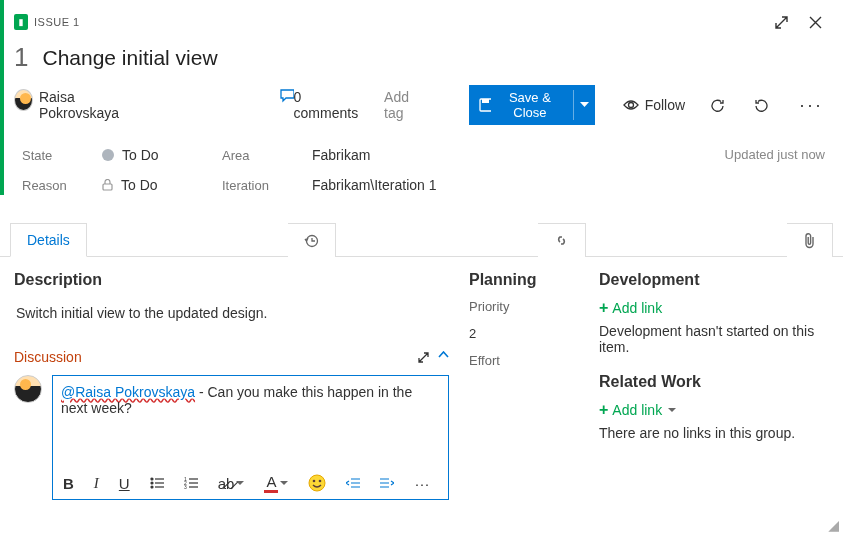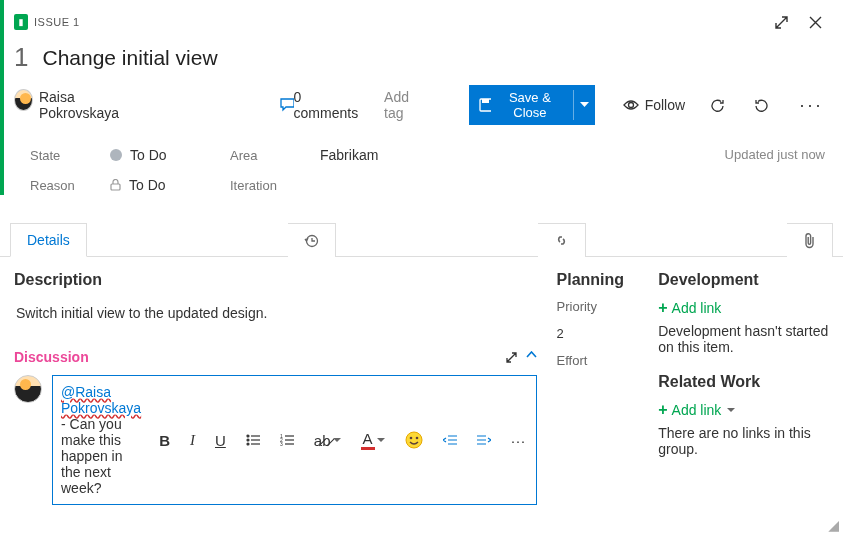--- a/index.html
+++ b/index.html
@@ -12,48 +12,48 @@
 .icon-btn{width:28px;height:28px;display:flex;align-items:center;justify-content:center;cursor:pointer;color:#333}
 svg{display:block}
 .title-row{display:flex;align-items:center;gap:14px;padding:2px 14px 8px 14px}
 .id-num{font-size:26px;color:#666;font-weight:300}
 .title{font-size:21px;color:#222;font-weight:400}
 .meta-row{display:flex;align-items:center;padding:4px 14px 12px 14px;gap:20px}
 .assign{display:flex;align-items:flex-start;gap:6px}
 .avatar{width:22px;height:22px;border-radius:50%;background:linear-gradient(#ffe0b2 40%,#222 40%);border:1px solid #ccc;position:relative;overflow:hidden}
 .avatar::after{content:"";position:absolute;top:3px;left:5px;width:11px;height:11px;border-radius:50%;background:#ffb74d}
 .assign-name{font-size:14px}
-.comments{display:flex;align-items:center;gap:0;color:#333;margin-left:120px}
+.comments{display:flex;gap:0;color:#333;margin-left:120px}
 .add-tag{color:#888;cursor:pointer;padding:4px 4px}
 .save-btn{background:#0078d4;color:#fff;border:none;height:40px;display:flex;align-items:center;padding:0 0 0 10px;cursor:pointer;font-size:13px}
 .save-btn .caret{border-left:1px solid rgba(255,255,255,.4);width:26px;height:30px;display:flex;align-items:center;justify-content:center;margin-left:10px}
 .follow{display:flex;align-items:center;gap:6px;cursor:pointer;margin-left:8px}
 .kebab{font-size:18px;letter-spacing:2px;cursor:pointer;padding:0 6px}
-.fields-row{display:flex;padding:10px 14px 0 30px;gap:0}
+.fields-row{display:flex;padding:10px 14px 0 22px;gap:0}
 .field-col{display:grid;grid-template-columns:70px auto;row-gap:14px;column-gap:10px;align-items:center}
 .field-label{color:#777;font-size:13px}
 .field-val{display:flex;align-items:center;gap:8px;font-size:14px}
 .dot{width:12px;height:12px;border-radius:50%;background:#aeb5bd}
 .lock{color:#999}
 .updated{margin-left:auto;color:#888;font-size:13px;align-self:flex-start;padding-right:4px}
 .tabs{display:flex;justify-content:space-between;margin-top:30px;border-bottom:1px solid #ddd;padding:0 10px}
 .tab{padding:8px 16px;border:1px solid #ddd;border-bottom:none;background:#fff;color:#666;cursor:pointer;display:flex;align-items:center;justify-content:center;height:34px;margin-bottom:-1px}
 .tab.active{color:#0078d4;border-bottom:1px solid #fff}
 .tab+.tab{border-left:none}
 .content{display:flex;padding:14px 14px 0 14px;gap:20px}
 .left{flex:1}
 .mid{width:110px}
 .right{width:230px}
 h3{font-size:16px;font-weight:600;margin-bottom:10px}
 .desc-text{padding:6px 2px;font-size:14px}
 .disc-header{display:flex;align-items:center;justify-content:space-between;margin-top:22px}
-.disc-title{color:#ec4899;font-weight:700}
+.disc-title{color:#c2410c;font-weight:400}
 .disc-icons{display:flex;gap:8px;color:#0078d4}
 .comment-wrap{display:flex;gap:10px;margin-top:10px}
-.comment-box{border:1px solid #0078d4;flex:1;min-height:125px;display:flex;flex-direction:row}
+.comment-box{border:1px solid #0078d4;flex:1;min-height:125px;display:flex;flex-direction:column}
 .comment-text{padding:8px;flex:1;font-size:14px}
 .mention{color:#0078d4;text-decoration:underline;text-decoration-style:wavy;text-decoration-color:#d32f2f}
 .toolbar{display:flex;align-items:center;gap:20px;padding:6px 10px;border-top:none}
 .tbtn{cursor:pointer;font-size:15px;display:flex;align-items:center;gap:2px}
 .planning{color:#666;font-size:13px}
 .planning div{margin-bottom:12px}
 .section{margin-bottom:18px}
 .add-link{color:#00a651;display:flex;align-items:center;gap:4px;cursor:pointer;margin-bottom:6px}
 .plus{color:#00a651;font-weight:bold;font-size:16px}
 .small{font-size:14px;color:#333}
@@ -147,20 +147,23 @@
         </span>
         <span>To Do</span>
       </div>
   </div>
   <div class="field-col" style="width:300px;grid-template-columns:80px auto">
     <span class="field-label">Area</span>
     <div class="field-val">
         <span>Fabrikam</span>
       </div>
     <span class="field-label">Iteration</span>
+    <div class="field-val">
+        <span>Fabrikam\Iteration 1</span>
+      </div>
   </div>
   <span class="updated">Updated just now</span>
 </div>
 
 <div class="tabs">
   <div class="tab active">Details</div>
   <div class="tab">
       <svg width="15" height="15" stroke="#666" fill="none" stroke-width="1.3">
         <circle cx="8" cy="8" r="5.5"></circle>
         <path d="M8 5 V8 H11"></path>

